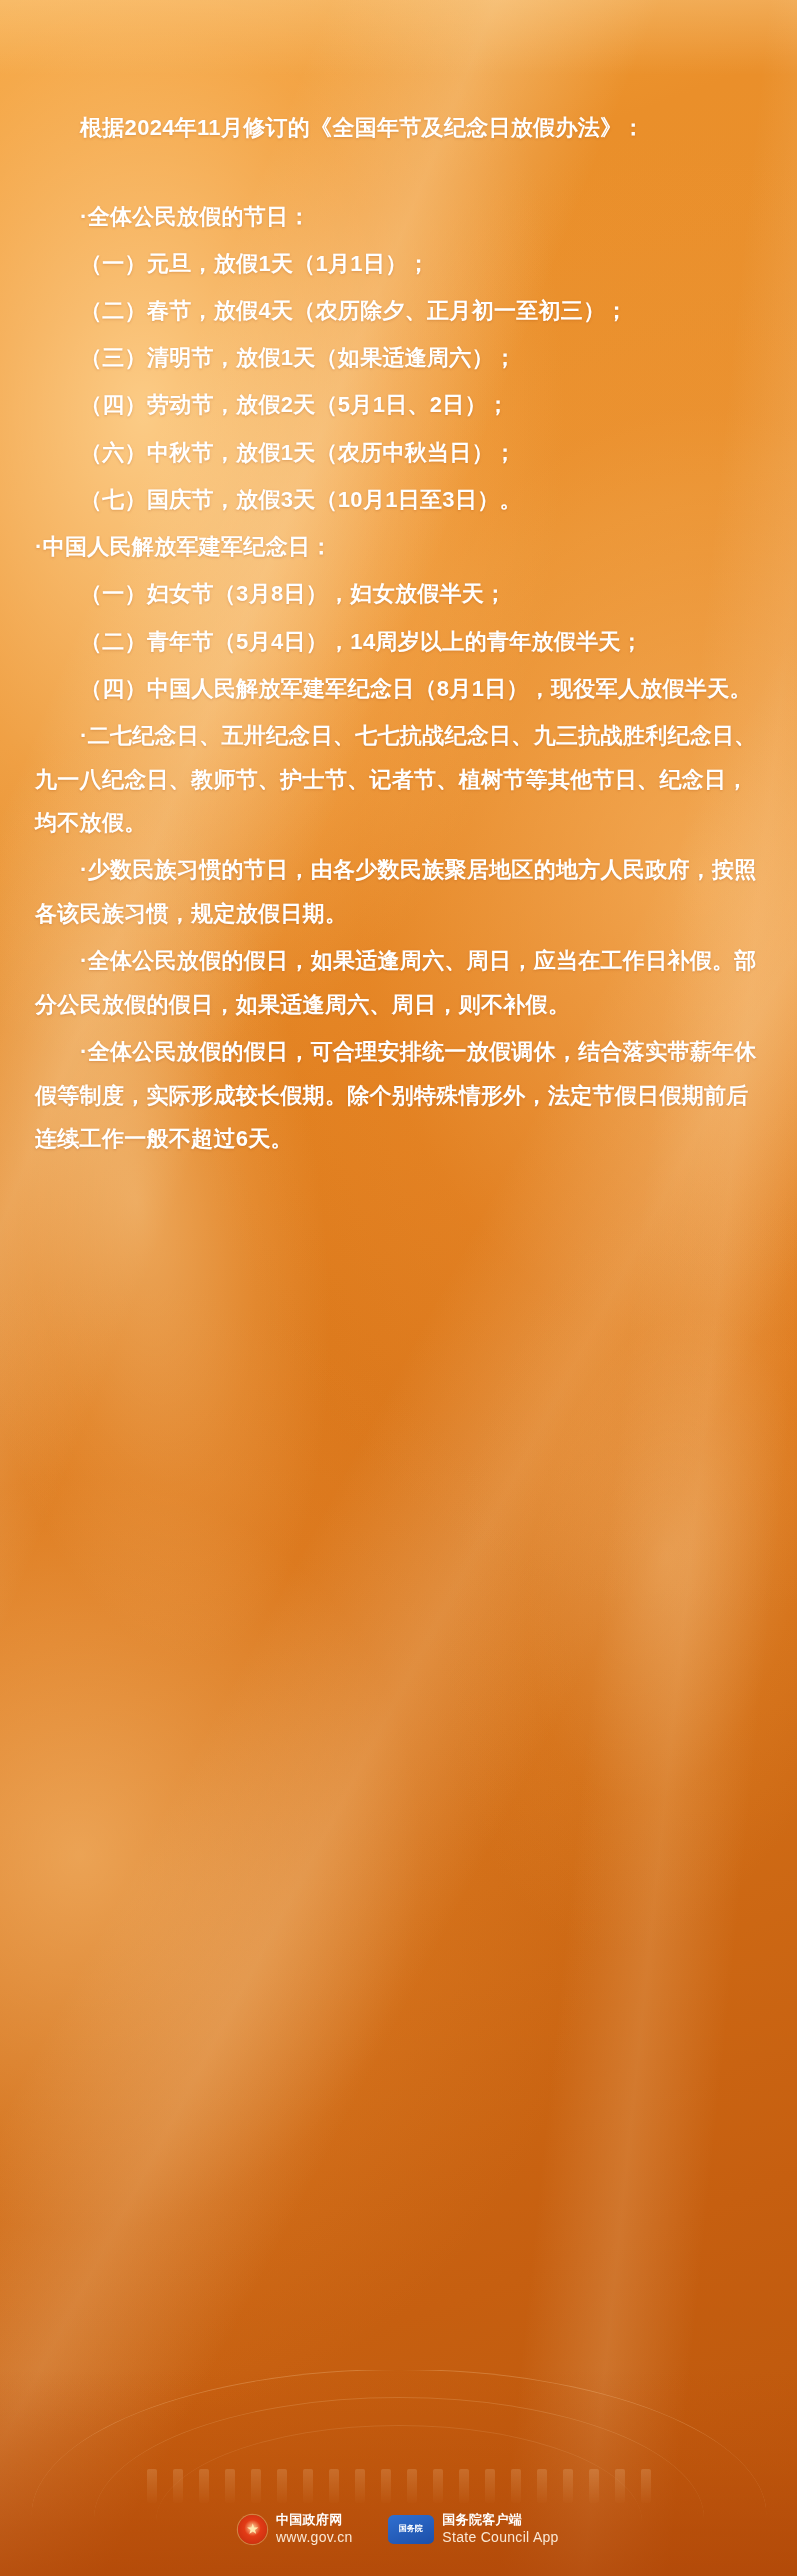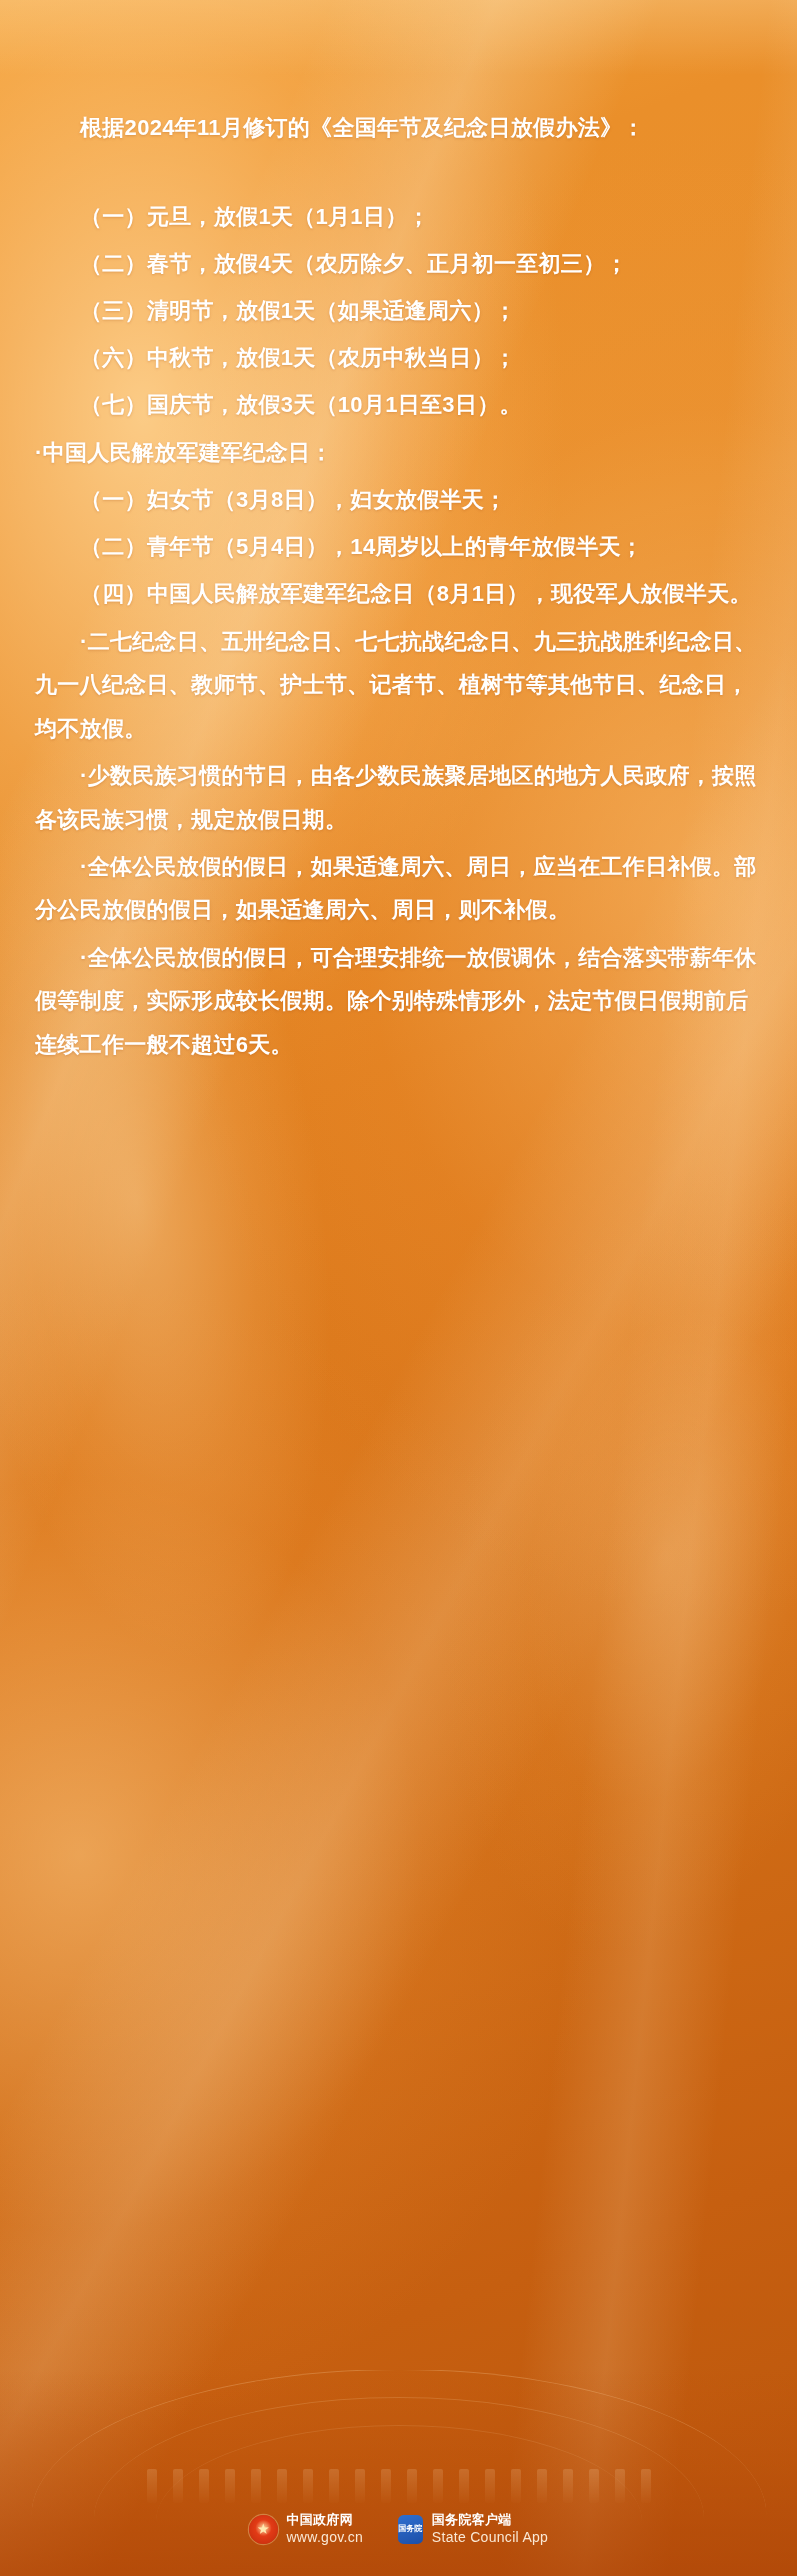--- a/index.html
+++ b/index.html
@@ -142,27 +142,28 @@
     content: "★";
     position: absolute;
     left: 0; right: 0; top: 50%;
     transform: translateY(-52%);
     text-align: center;
     font-size: 12.5px;
     color: #ffe9b0;
     line-height: 1;
   }
   .brand-app {
-    width: 25px;
+    width: 46px;
     height: 29px;
     border-radius: 5.6px;
     background: linear-gradient(160deg, #2f6fd0 0%, #1d4fa8 100%);
     position: relative;
     display: flex;
     align-items: center;
+    justify-content: center;
   }
   .brand-app span {
     color: #fff;
     font-size: 8px;
     font-weight: 700;
     line-height: 1.05;
     text-align: center;
   }
   .brand-text {
     display: flex;
@@ -195,23 +196,25 @@
 
 <div class="poster">
   <div class="top-fade"></div>
   <div class="swirl"></div>
   <div class="swirl2"></div>
 
   <div class="content">
 
     <p class="para indent gap-lg">根据2024年11月修订的《全国年节及纪念日放假办法》：</p>
 
+    <p class="para indent">·全体公民放假的节日：</p>
     <p class="para indent">（一）元旦，放假1天（1月1日）；</p>
     <p class="para indent">（二）春节，放假4天（农历除夕、正月初一至初三）；</p>
     <p class="para indent">（三）清明节，放假1天（如果适逢周六）；</p>
+    <p class="para indent">（四）劳动节，放假2天（5月1日、2日）；</p>
     <p class="para indent">（六）中秋节，放假1天（农历中秋当日）；</p>
     <p class="para indent">（七）国庆节，放假3天（10月1日至3日）。</p>
 
     <p class="para noindent">·中国人民解放军建军纪念日：</p>
     <p class="para indent">（一）妇女节（3月8日），妇女放假半天；</p>
     <p class="para indent">（二）青年节（5月4日），14周岁以上的青年放假半天；</p>
     <p class="para indent">（四）中国人民解放军建军纪念日（8月1日），现役军人放假半天。</p>
 
     <p class="para indent-bullet">·二七纪念日、五卅纪念日、七七抗战纪念日、九三抗战胜利纪念日、九一八纪念日、教师节、护士节、记者节、植树节等其他节日、纪念日，均不放假。</p>
     <p class="para indent-bullet">·少数民族习惯的节日，由各少数民族聚居地区的地方人民政府，按照各该民族习惯，规定放假日期。</p>

